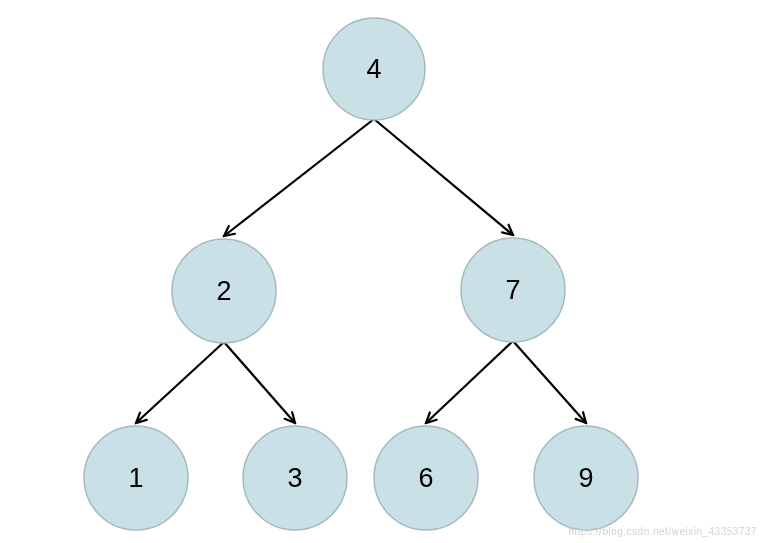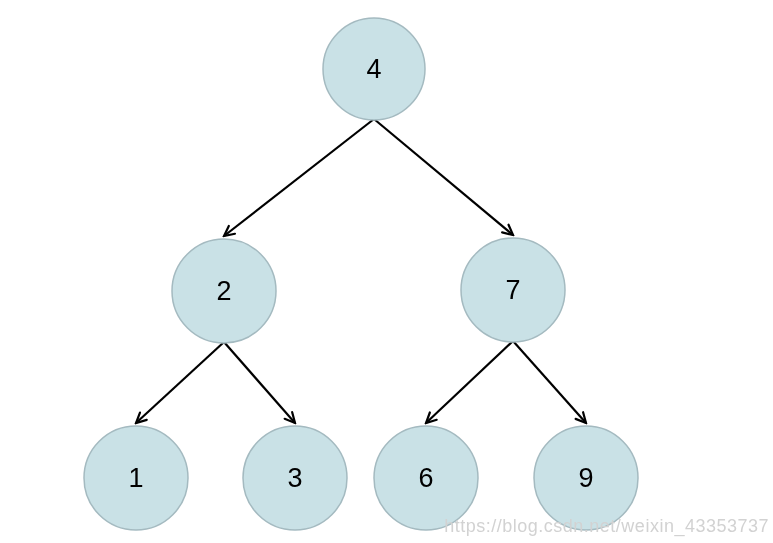--- a/index.html
+++ b/index.html
@@ -21,23 +21,23 @@
     top: 0;
     display: block;
   }
   .node-label-text {
     font-family: "Liberation Sans", sans-serif;
     font-size: 27px;
     fill: #000000;
   }
   .watermark {
     position: absolute;
-    right: 4px;
+    right: 16px;
     bottom: 6px;
-    font-size: 18px;
+    font-size: 10px;
     letter-spacing: 0.5px;
     color: #d2d2d2;
     user-select: none;
     white-space: nowrap;
   }
 </style>
 </head>
 <body>
 
 <div class="canvas">

